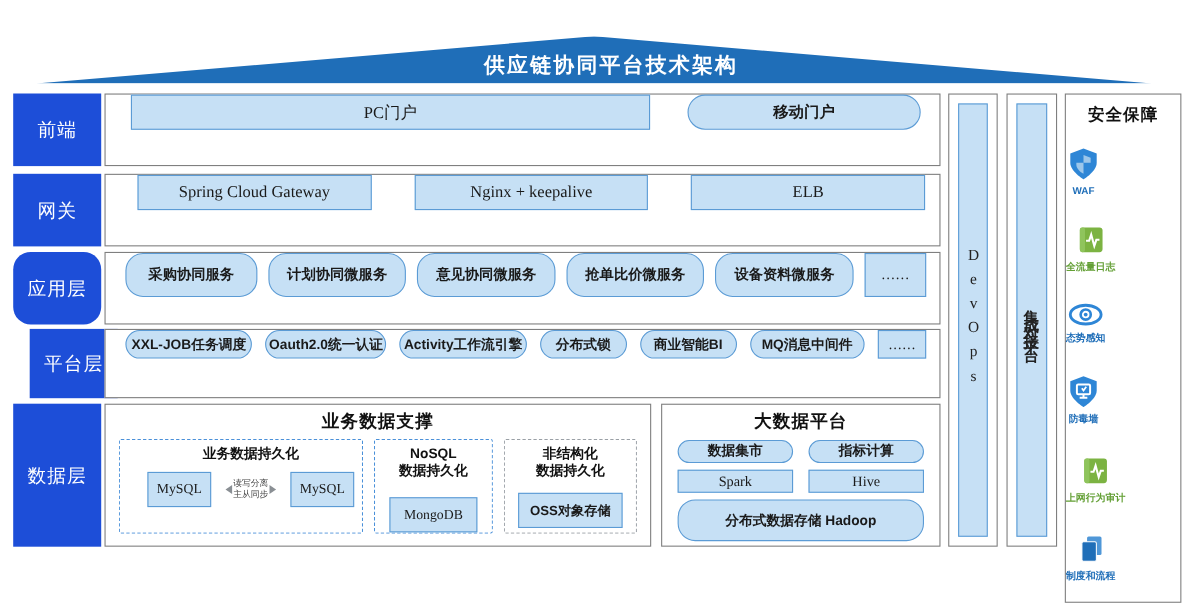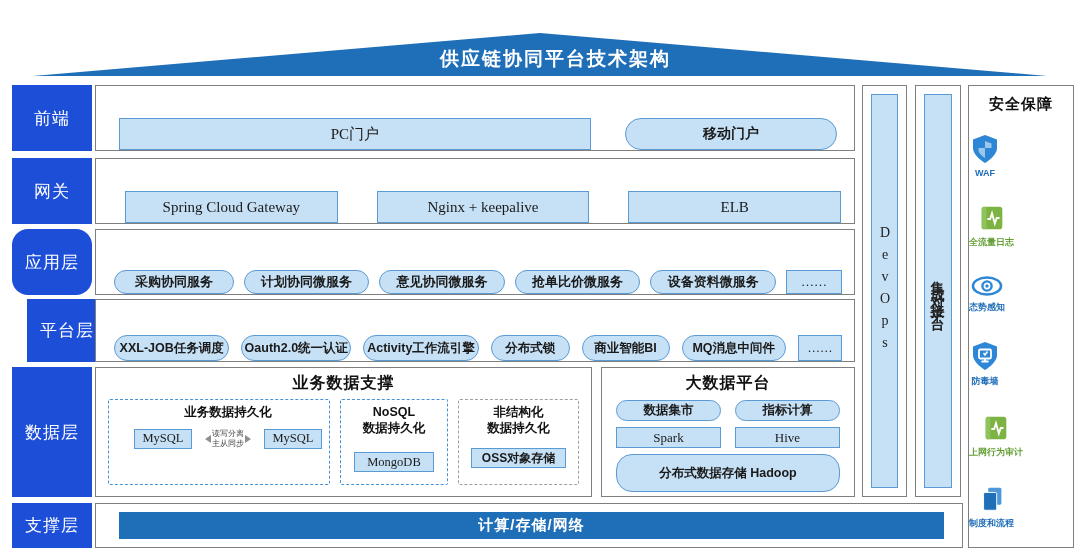--- a/index.html
+++ b/index.html
@@ -18,50 +18,50 @@
           letter-spacing:1px; }
   .ll-front   { top:85px;  height:66px; }
   .ll-gateway { top:158px; height:66px; }
   .ll-app     { top:229px; height:66px;border-radius:16px; }
   .ll-platform{ top:299px; height:63px;margin-left:15px; }
   .ll-data    { top:367px; height:130px; }
   .ll-support { top:503px; height:45px; }
 
   
   .row { position:absolute; left:95px; width:760px; background:#fff;
-         border:1.5px solid #7f7f7f; display:flex; align-items:flex-end; }
+         border:1.5px solid #7f7f7f; display:flex; align-items:flex-start; }
   .row-front    { top:85px;  height:66px; padding:0 17px 0 23px; gap:34px; }
   .row-gateway  { top:158px; height:66px; padding:0 13px 0 29px; gap:39px; }
   .row-app      { top:229px; height:66px; padding:0 12px 0 18px; gap:10px; }
   .row-platform { top:299px; height:63px; padding:0 12px 0 18px; gap:12px; }
 
   .cell { background:#c6e0f5; border:1.5px solid #5b9bd5; display:flex;
           align-items:center; justify-content:center; color:#1a1a1a; white-space:nowrap; }
   .serif { font-family:"Liberation Serif", serif; font-size:15px; font-weight:normal; }
   .cn    { font-weight:bold;border-radius:16px; }
 
   .row-front .cell, .row-gateway .cell { height:32px; }
-  .row-app .cell { height:24px; font-size:13px; }
+  .row-app .cell { height:40px; font-size:13px; }
   .row-platform .cell { height:26px; font-size:12.5px; }
 
   
   .panel { position:absolute; background:#fff; border:1.5px solid #7f7f7f; }
   .business { left:95px; top:367px; width:497px; height:130px; }
   .bigdata  { left:601px; top:367px; width:254px; height:130px; }
   .panel-title { text-align:center; font-weight:bold; font-size:16px; color:#111; margin-top:5px; letter-spacing:1px; }
 
   .biz-groups { display:flex; gap:10px; padding:5px 12px 0 12px; height:92px; }
   .dashed { border:1.6px dashed #4a90d9; border-radius:2px; display:flex; flex-direction:column;
             align-items:center; justify-content:flex-start; padding-top:5px; height:86px; }
   .dashed.gray { border-color:#9aa0a6; }
   .dashed-title { font-weight:bold; font-size:12.5px; color:#111; line-height:1.25; text-align:center; }
   .g1 { flex:219 0 0;padding-left:18px; } .g2 { flex:115 0 0; } .g3 { flex:129 0 0; }
 
   .db-row { display:flex; align-items:center; justify-content:center; gap:4px; margin-top:8px; width:100%; padding:0 7px; }
-  .db-box { background:#c6e0f5; border:1.5px solid #5b9bd5; height:20px; min-width:58px; padding:0 6px;
+  .db-box { background:#c6e0f5; border:1.5px solid #5b9bd5; height:32px; min-width:58px; padding:0 6px;
             display:flex; align-items:center; justify-content:center;
             font-family:"Liberation Serif", serif; font-size:12.5px; color:#1a1a1a; }
   .db-box.single { margin-top:12px; }
   .sync-arrow { flex:1; display:flex; align-items:center; justify-content:center; gap:1px; }
   .sync-text { display:flex; flex-direction:column; font-size:8px; color:#444; line-height:1.2; text-align:center; }
   .tri { width:0; height:0; border-top:4px solid transparent; border-bottom:4px solid transparent; }
   .tri-left  { border-right:6px solid #8a8f94; }
   .tri-right { border-left:6px solid #8a8f94; }
 
   .bd-grid { display:grid; grid-template-columns:1fr 1fr; gap:6px 14px; padding:6px 14px 0 14px; }
@@ -103,21 +103,20 @@
 <div class="stage">
 
   <div class="roof"></div>
   <div class="roof-title">供应链协同平台技术架构</div>
 
   <div class="layer-label ll-front">前端</div>
   <div class="layer-label ll-gateway">网关</div>
   <div class="layer-label ll-app">应用层</div>
   <div class="layer-label ll-platform">平台层</div>
   <div class="layer-label ll-data">数据层</div>
-  <div class="layer-label ll-support">支撑层</div>
 
   <div class="row row-front">
     <div class="cell serif" style="flex:474 0 0;">PC门户</div>
     <div class="cell cn" style="flex:212 0 0; font-size:14px;">移动门户</div>
   </div>
 
   <div class="row row-gateway">
     <div class="cell serif" style="flex:1;">Spring Cloud Gateway</div>
     <div class="cell serif" style="flex:1;">Nginx + keepalive</div>
     <div class="cell serif" style="flex:1;">ELB</div>
@@ -177,23 +176,20 @@
     <div class="panel-title">大数据平台</div>
     <div class="bd-grid">
       <div class="cell cn bd-cell">数据集市</div>
       <div class="cell cn bd-cell">指标计算</div>
       <div class="cell serif bd-cell">Spark</div>
       <div class="cell serif bd-cell">Hive</div>
     </div>
     <div class="cell cn bd-bottom">分布式数据存储 Hadoop</div>
   </div>
 
-  <div class="support-box">
-    <div class="support-bar">计算/存储/网络</div>
-  </div>
 
   <div class="vcol vcol-devops">
     <div class="vbar">
       <span class="vtext latin">DevOps</span>
     </div>
   </div>
 
   <div class="vcol vcol-integration">
     <div class="vbar">
       <span class="vtext cnv">集成对接平台</span>

